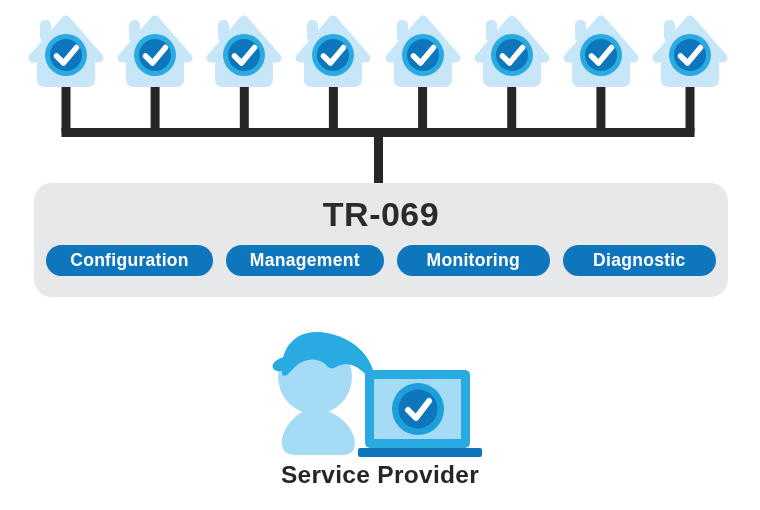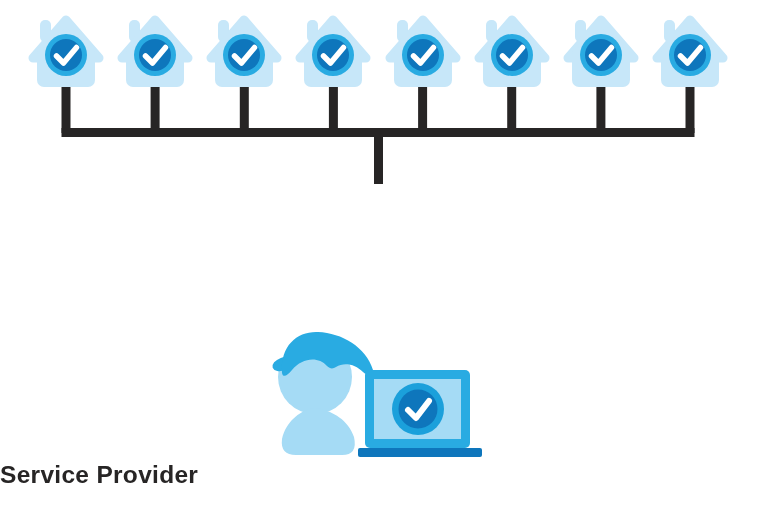--- a/index.html
+++ b/index.html
@@ -71,20 +71,21 @@
   .provider-art {
     position: absolute;
     left: 268px;
     top: 323px;
   }
   .provider-label {
     position: absolute;
     left: 0;
     right: 0;
     top: 461px;
+    text-align: center;
     font-size: 24.5px;
     font-weight: 700;
     letter-spacing: 0.3px;
     color: #272525;
   }
 </style>
 </head>
 <body>
 
 <div class="stage">
@@ -180,20 +181,29 @@
       <polygon points="38,7 5,45 71,45" fill="#C7E7F9" stroke="#C7E7F9" stroke-width="9" stroke-linejoin="round"></polygon>
       <rect x="9" y="34" width="58" height="40" rx="7" fill="#C7E7F9"></rect>
       <g>
         <circle cx="38" cy="42" r="21" fill="#29ABE2"></circle>
         <circle cx="38" cy="42" r="16" fill="#0E76BC"></circle>
         <path d="M28.5 43 L35.5 50 L48.5 34.5" stroke="#ffffff" stroke-width="5.5" fill="none" stroke-linecap="round" stroke-linejoin="round"></path>
       </g>
     </svg>
   </div>
 
+  <div class="panel">
+    <div class="panel-title">TR-069</div>
+    <div class="pills">
+      <div class="pill">Configuration</div>
+      <div class="pill">Management</div>
+      <div class="pill">Monitoring</div>
+      <div class="pill">Diagnostic</div>
+    </div>
+  </div>
 
   <svg class="provider-art" width="224" height="137" viewBox="0 0 224 137">
     <g>
       <circle cx="47" cy="54" r="37" fill="#A5DBF5"></circle>
       <path d="M28 74 L47 95 L66 74 Z" fill="#A5DBF5"></path>
       <path d="M28 132 Q12 132 14 116 C18 98 32 89 41 86 Q47 84 53 86 C64 89 80 96 86 114 Q90 132 74 132 Z" fill="#A5DBF5"></path>
       <ellipse cx="15" cy="41" rx="11" ry="6.5" transform="rotate(-20 15 41)" fill="#29ABE2"></ellipse>
       <path d="M14 50 C12 22 30 8 50 9 C74 10 98 24 105 47 C107 53 99 53 95 49 C87 41 76 39 68 44 C65 46 62 46 59 43 C50 33 34 35 24 47 C19 53 15 55 14 50 Z" fill="#29ABE2"></path>
     </g>
     <g>

